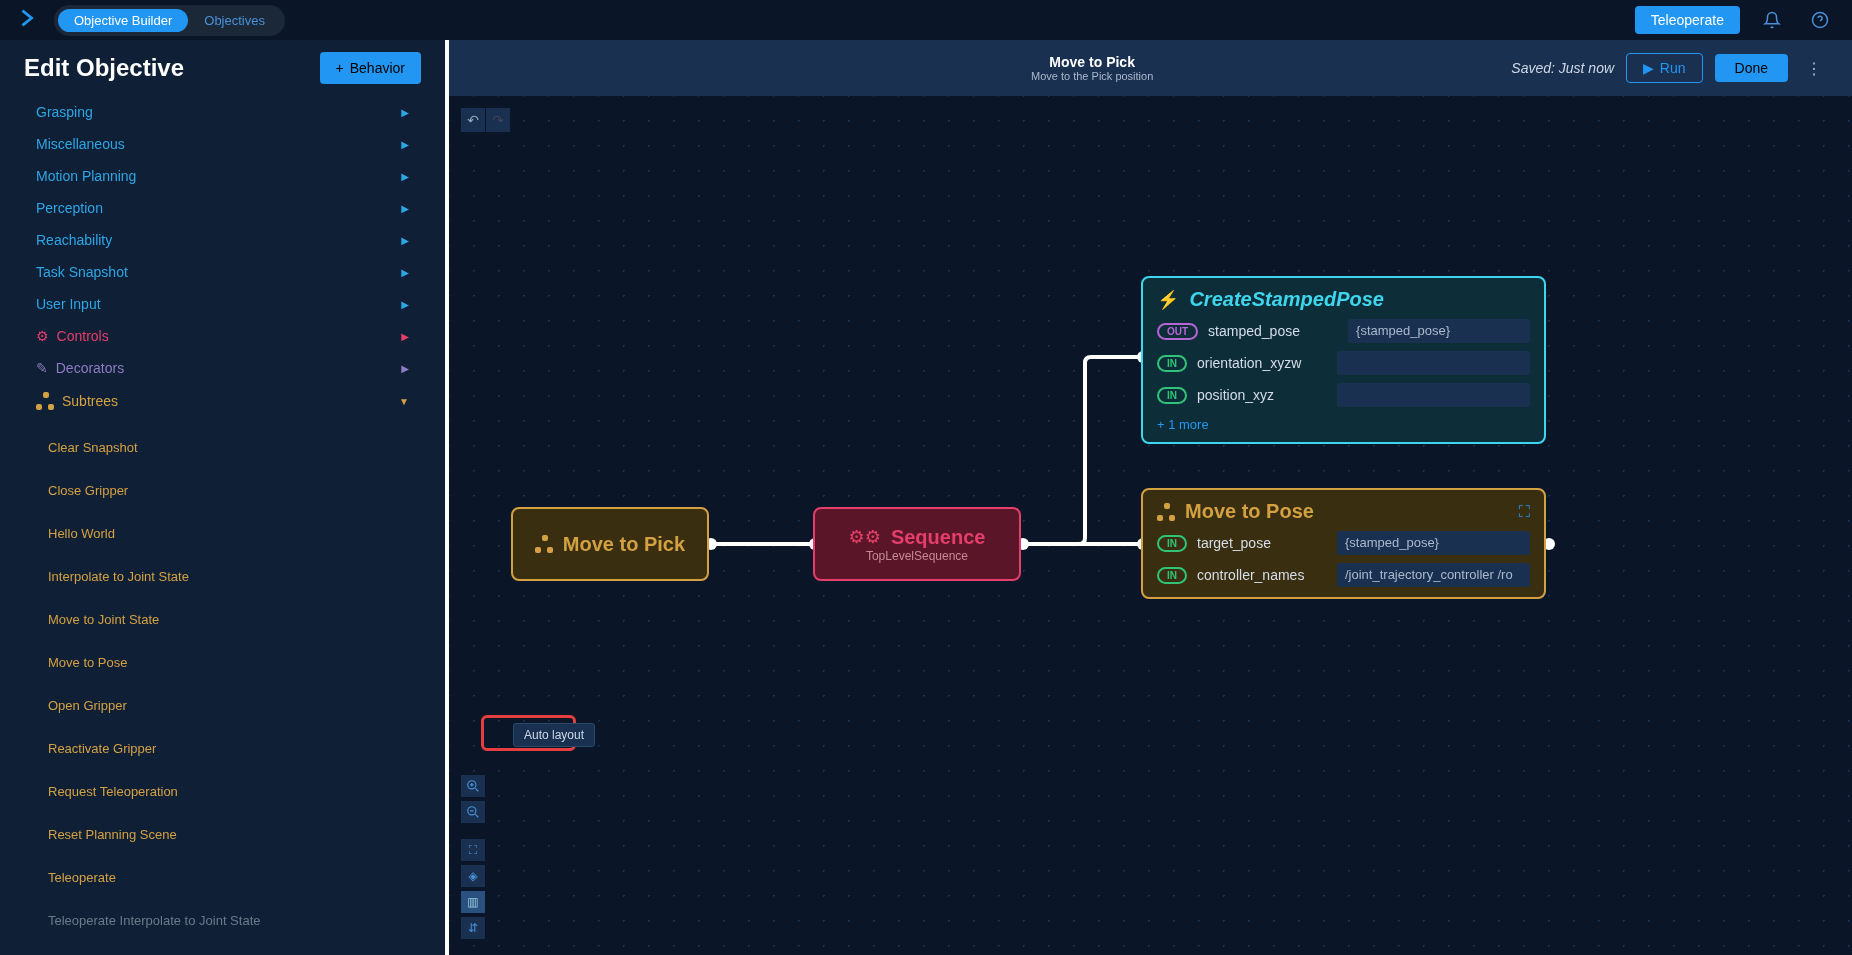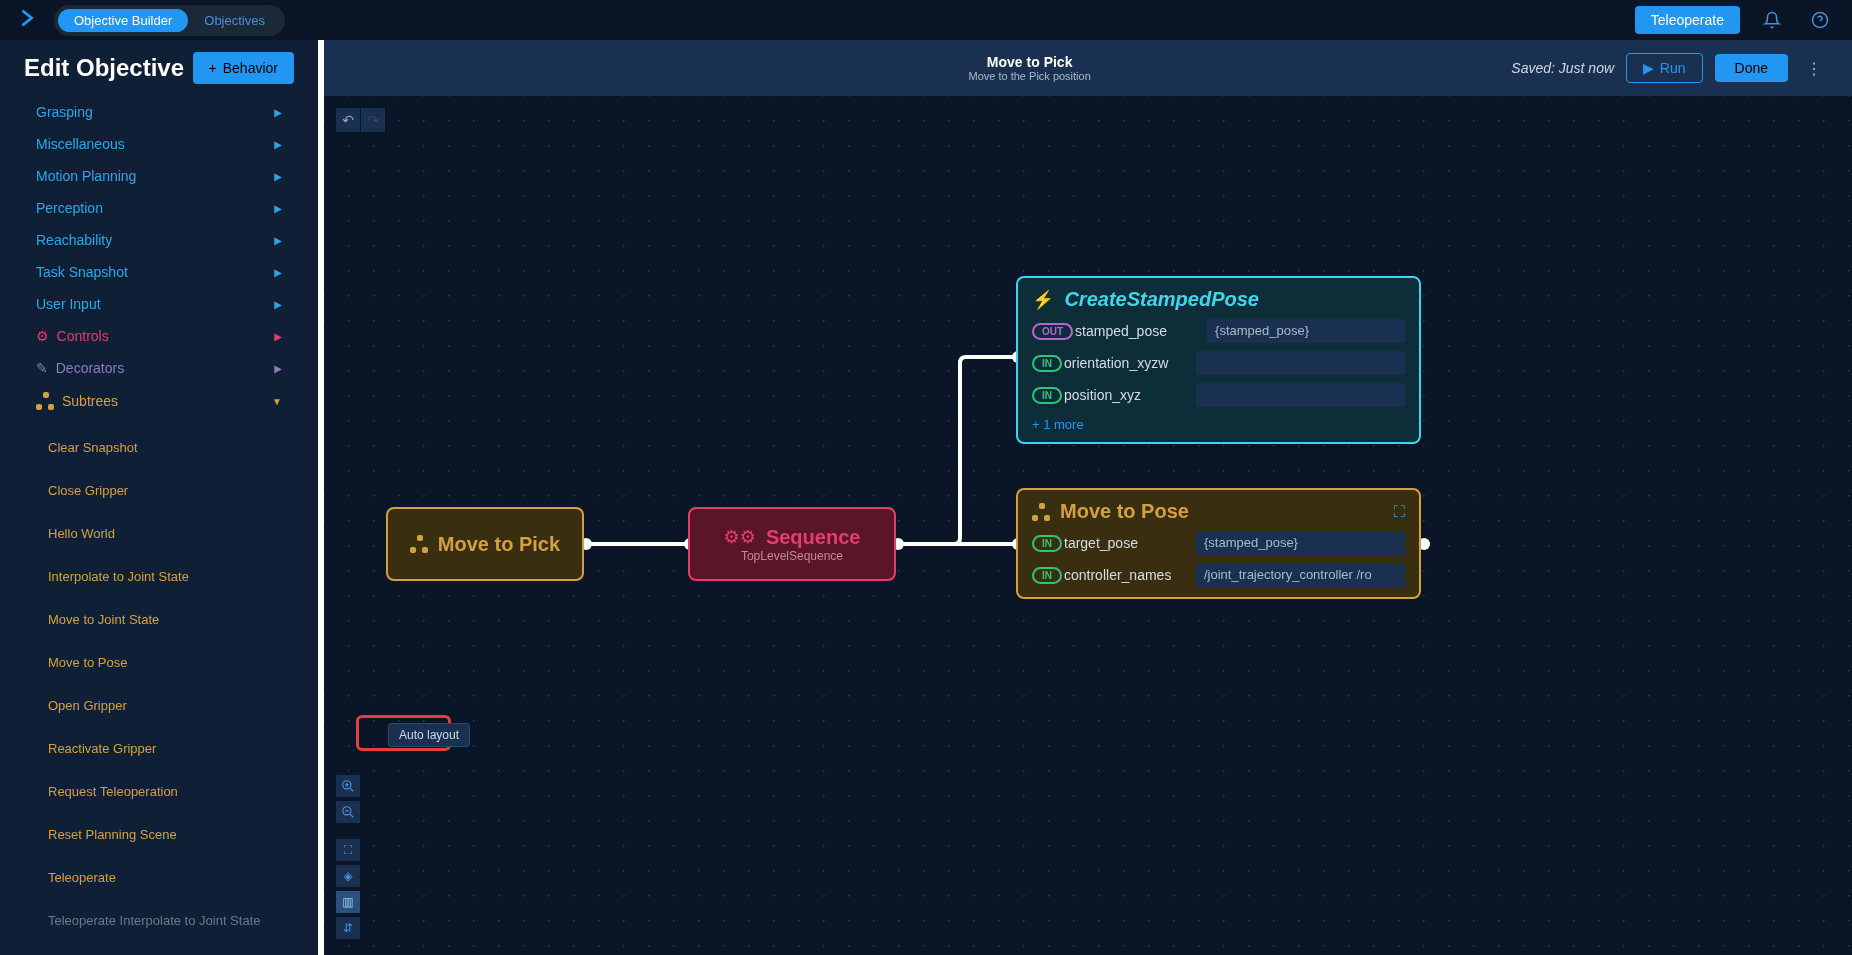--- a/index.html
+++ b/index.html
@@ -8,21 +8,21 @@
 .topbar { height: 40px; background: #0a1628; display: flex; align-items: center; padding: 0 16px; gap: 16px; }
 .logo-icon { color: #2196f3; font-size: 20px; }
 .pill-group { background: #1a2838; border-radius: 20px; display: flex; padding: 4px; }
 .pill { padding: 4px 16px; border-radius: 16px; font-size: 13px; cursor: pointer; color: #4a90d9; }
 .pill.active { background: #2196f3; color: #fff; }
 .spacer { flex: 1; }
 .btn-top { background: #2196f3; color: #fff; padding: 6px 16px; border-radius: 4px; font-size: 14px; cursor: pointer; }
 .icon-btn { width: 32px; height: 32px; display: flex; align-items: center; justify-content: center; color: #4a90d9; cursor: pointer; }
 
 .main { display: flex; height: calc(100% - 40px); }
-.sidebar { width: 324px; background: #0f1f35; display: flex; flex-direction: column; border-right: 6px solid #ffffff; }
+.sidebar { width: 449px; background: #0f1f35; display: flex; flex-direction: column; border-right: 4px solid #ffffff; }
 .sidebar-header { display: flex; align-items: center; justify-content: space-between; padding: 12px 24px; }
 .sidebar-title { font-size: 24px; font-weight: 600; color: #fff; }
 .btn-behavior { background: #2196f3; color: #000; padding: 8px 16px; border-radius: 4px; font-size: 14px; font-weight: 500; display: flex; align-items: center; gap: 6px; cursor: pointer; }
 .sidebar-list { overflow-y: auto; flex: 1; padding: 0 12px; }
 .cat-row { display: flex; align-items: center; justify-content: space-between; padding: 8px 24px; font-size: 14px; cursor: pointer; }
 .cat-blue { color: #2da6e6; }
 .cat-red { color: #e53e6a; }
 .cat-purple { color: #8e7cc3; }
 .cat-orange { color: #d4a142; }
 .cat-label { display: flex; align-items: center; gap: 8px; }
@@ -72,21 +72,21 @@
 
 .node-create { left: 692px; top: 180px; width: 405px; background: #0d2d38; border-color: #3dd6ed; }
 .node-create .node-title { color: #3dd6ed; font-size: 20px; font-style: italic; }
 .node-create .hdr-row { display: flex; align-items: center; gap: 10px; padding: 10px 14px 4px 14px; }
 
 .node-move { left: 692px; top: 392px; width: 405px; background: #3a2e10; border-color: #d4a142; }
 .node-move .node-title { color: #d4a142; font-size: 20px; }
 .node-move .hdr-row { display: flex; align-items: center; justify-content: space-between; padding: 10px 14px 4px 14px; }
 .node-move .hdr-left { display: flex; align-items: center; gap: 10px; }
 
-.port-row { display: flex; align-items: center; gap: 2px; padding: 4px 14px; }
+.port-row { display: flex; align-items: center; gap: 10px; padding: 4px 14px; }
 .port-badge { border: 2px solid; border-radius: 10px; padding: 1px 8px; font-size: 10px; font-weight: 600; }
 .badge-out { border-color: #b565d4; color: #b565d4; }
 .badge-in { border-color: #30c479; color: #30c479; }
 .port-name { flex: 0 0 130px; font-size: 14px; color: #d5dde8; }
 .port-val { flex: 1; background: #1a3050; padding: 4px 8px; font-size: 13px; color: #aab9cc; min-height: 24px; border-radius: 2px; }
 .port-more { padding: 6px 14px 10px 14px; font-size: 13px; color: #2196f3; cursor: pointer; }
 
 .dot { position: absolute; width: 12px; height: 12px; background: #fff; border-radius: 50%; }
 .link-line { position: absolute; background: #fff; height: 4px; border-radius: 2px; }
 .link-svg { position: absolute; pointer-events: none; }

